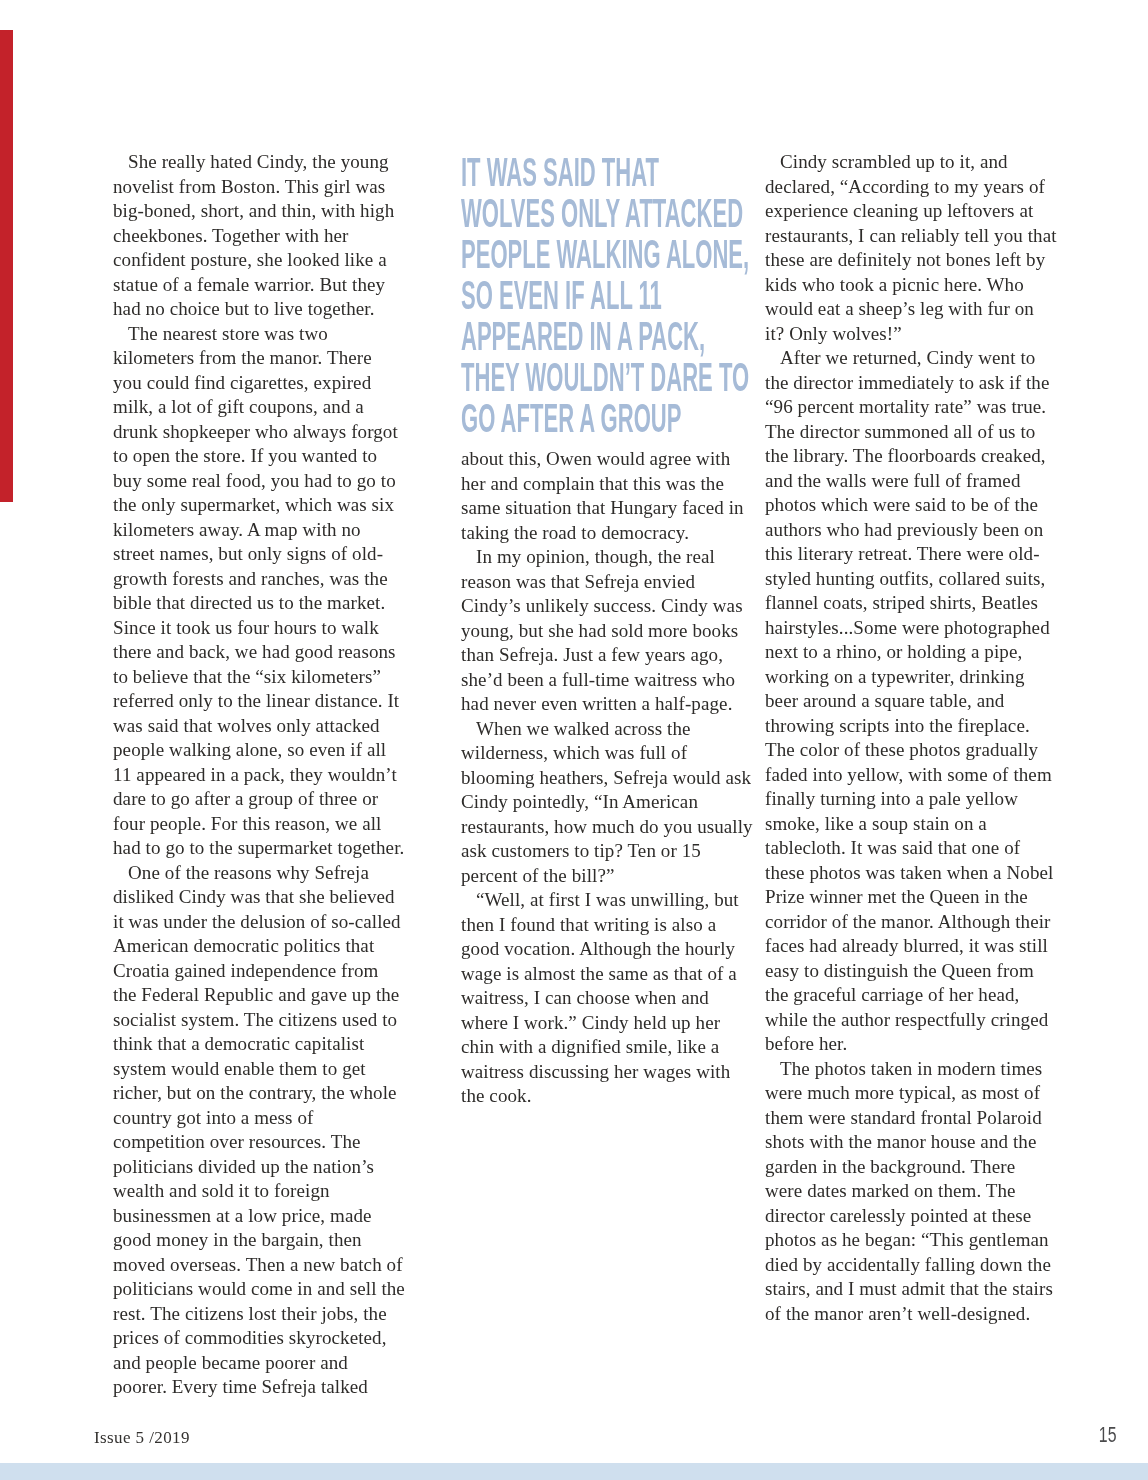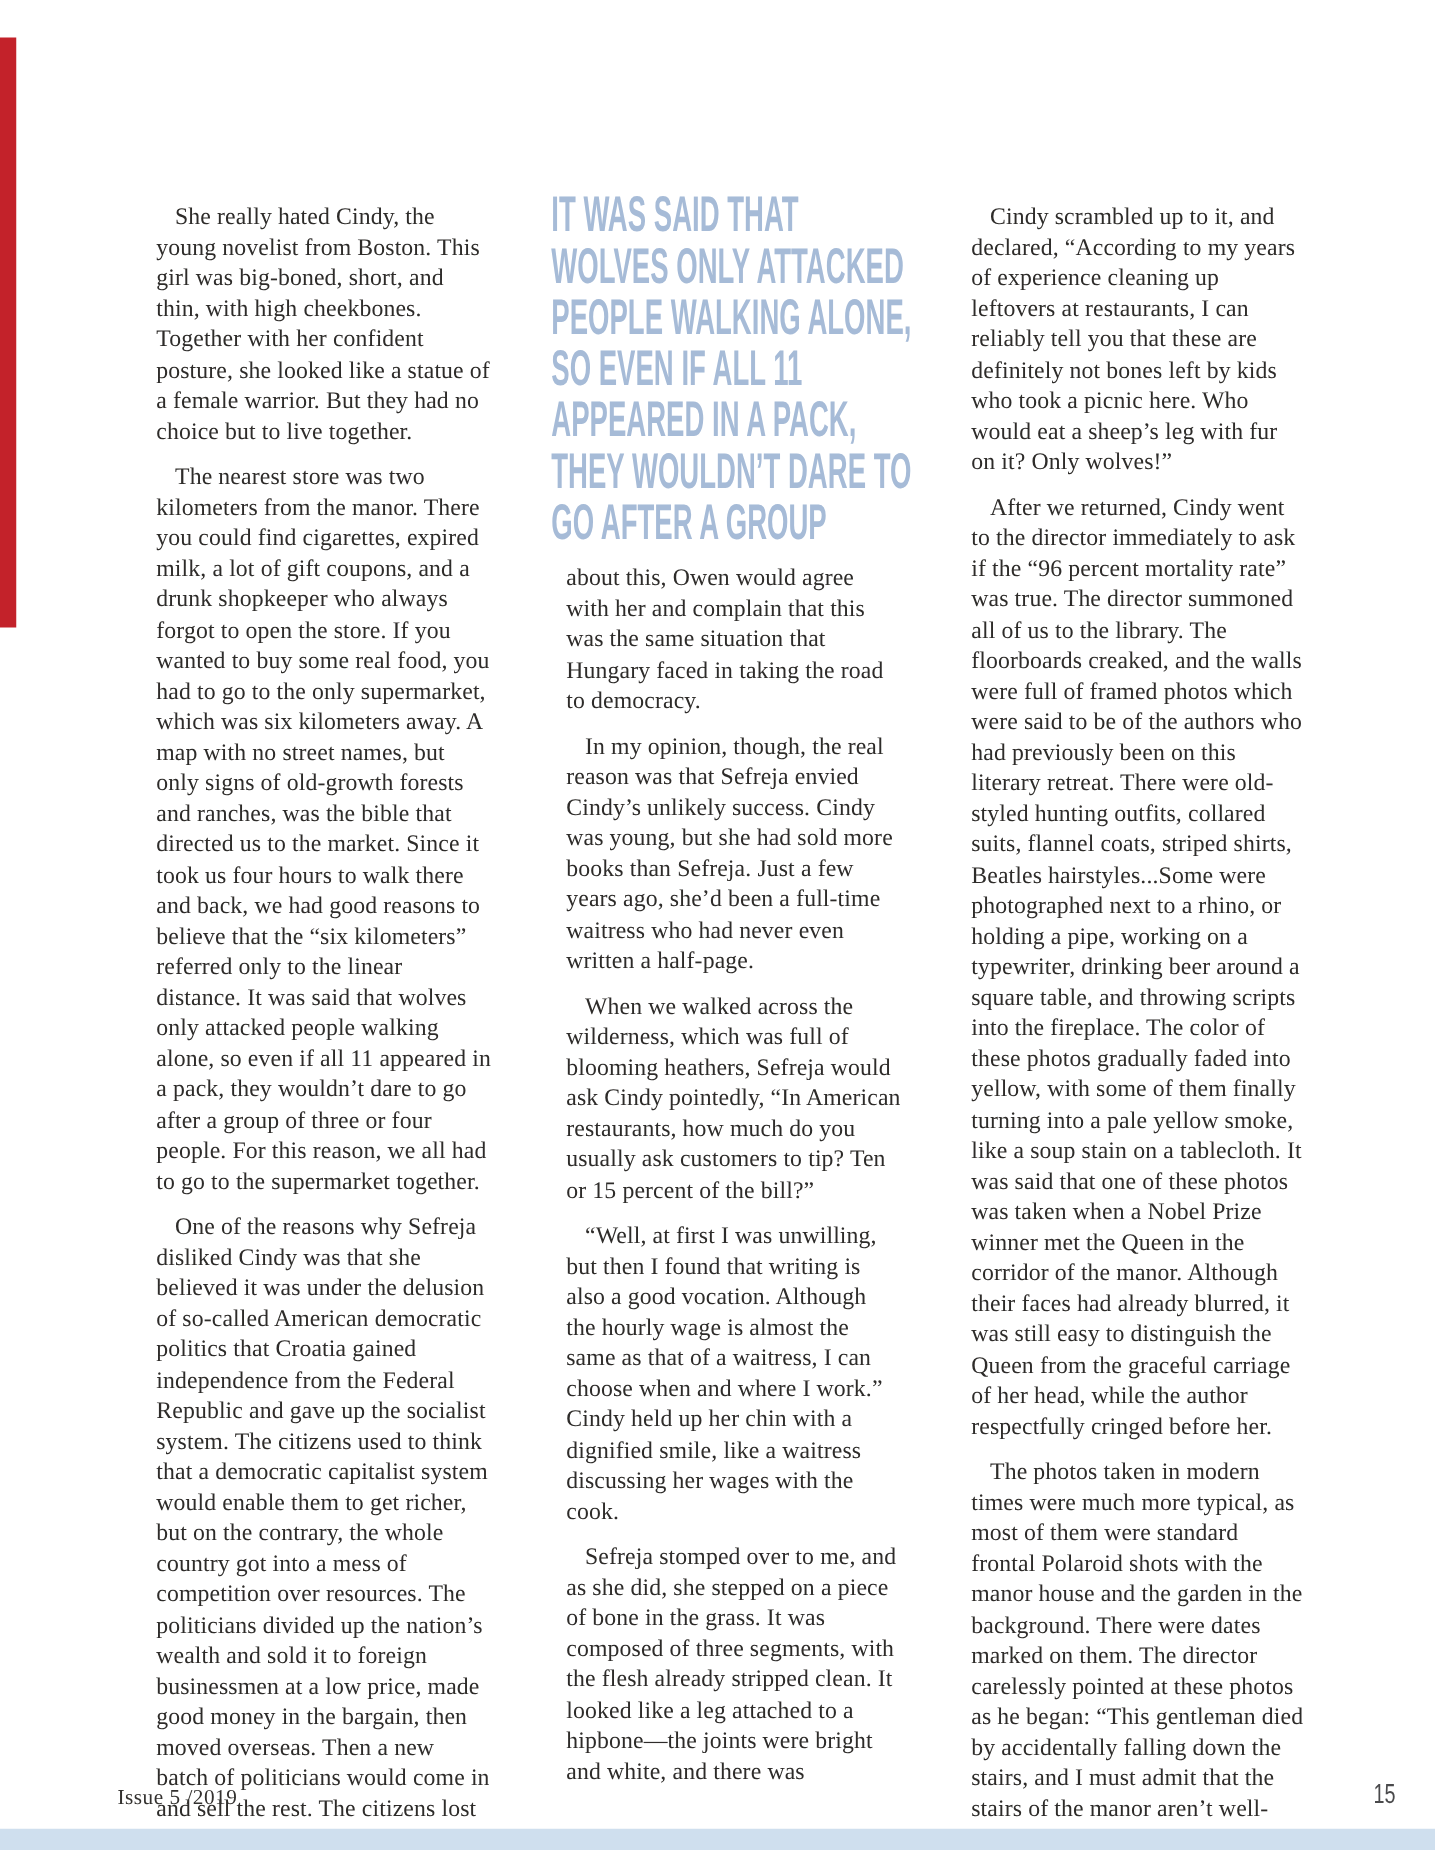--- a/index.html
+++ b/index.html
@@ -7,23 +7,23 @@
     position:relative; width:1148px; height:1480px; background:#ffffff;
     font-family:"Liberation Serif", serif; overflow:hidden;
   }
   .red-bar { position:absolute; left:0; top:30px; width:13px; height:472px; }
   .col {
     position:absolute; top:150px; width:292px;
     font-size:19px; line-height:24.5px; color:#2e2c2a; letter-spacing:0.1px;
     text-align:left;
   }
   .col-left  { left:113px; }
-  .col-middle{ left:441px; }
+  .col-middle{ left:461px; }
   .col-right { left:765px; }
-  .col p { margin:12px; text-indent:15px; }
+  .col p { margin:0; text-indent:15px; }
   .col p.noindent { text-indent:0; }
   .pullquote {
     width:530px; transform:scaleX(0.551); transform-origin:0 0;
     font-family:"Liberation Sans", sans-serif; font-weight:bold;
     font-size:40px; line-height:41px; white-space:pre-line;
     margin:2px 0 8px 0; letter-spacing:0;
   }
   .footer-issue {
     position:absolute; left:94px; top:1428px;
     font-family:"Liberation Serif", serif; font-size:17px; color:#33312f; letter-spacing:0.4px;
@@ -53,21 +53,20 @@
 WOLVES ONLY ATTACKED
 PEOPLE WALKING ALONE,
 SO EVEN IF ALL 11
 APPEARED IN A PACK,
 THEY WOULDN’T DARE TO
 GO AFTER A GROUP</div>
     <p class="noindent">about this, Owen would agree with her and complain that this was the same situation that Hungary faced in taking the road to democracy.</p>
     <p>In my opinion, though, the real reason was that Sefreja envied Cindy’s unlikely success. Cindy was young, but she had sold more books than Sefreja. Just a few years ago, she’d been a full-time waitress who had never even written a half-page.</p>
     <p>When we walked across the wilderness, which was full of blooming heathers, Sefreja would ask Cindy pointedly, “In American restaurants, how much do you usually ask customers to tip? Ten or 15 percent of the bill?”</p>
     <p>“Well, at first I was unwilling, but then I found that writing is also a good vocation. Although the hourly wage is almost the same as that of a waitress, I can choose when and where I work.” Cindy held up her chin with a dignified smile, like a waitress discussing her wages with the cook.</p>
-    <p>Sefreja stomped over to me, and as she did, she stepped on a piece of bone in the grass. It was composed of three segments, with the flesh already stripped clean. It looked like a leg attached to a hipbone—the joints were bright and white, and there was</p>
   </div>
 
   <div class="col col-right" style="color: rgb(46, 44, 42);">
     <p>Cindy scrambled up to it, and declared, “According to my years of experience cleaning up leftovers at restaurants, I can reliably tell you that these are definitely not bones left by kids who took a picnic here. Who would eat a sheep’s leg with fur on it? Only wolves!”</p>
     <p>After we returned, Cindy went to the director immediately to ask if the “96 percent mortality rate” was true. The director summoned all of us to the library. The floorboards creaked, and the walls were full of framed photos which were said to be of the authors who had previously been on this literary retreat. There were old-styled hunting outfits, collared suits, flannel coats, striped shirts, Beatles hairstyles...Some were photographed next to a rhino, or holding a pipe, working on a typewriter, drinking beer around a square table, and throwing scripts into the fireplace. The color of these photos gradually faded into yellow, with some of them finally turning into a pale yellow smoke, like a soup stain on a tablecloth. It was said that one of these photos was taken when a Nobel Prize winner met the Queen in the corridor of the manor. Although their faces had already blurred, it was still easy to distinguish the Queen from the graceful carriage of her head, while the author respectfully cringed before her.</p>
     <p>The photos taken in modern times were much more typical, as most of them were standard frontal Polaroid shots with the manor house and the garden in the background. There were dates marked on them. The director carelessly pointed at these photos as he began: “This gentleman died by accidentally falling down the stairs, and I must admit that the stairs of the manor aren’t well-designed.</p>
   </div>
 
   <div class="footer-issue">Issue 5 /2019</div>
   <div class="footer-page">15</div>

